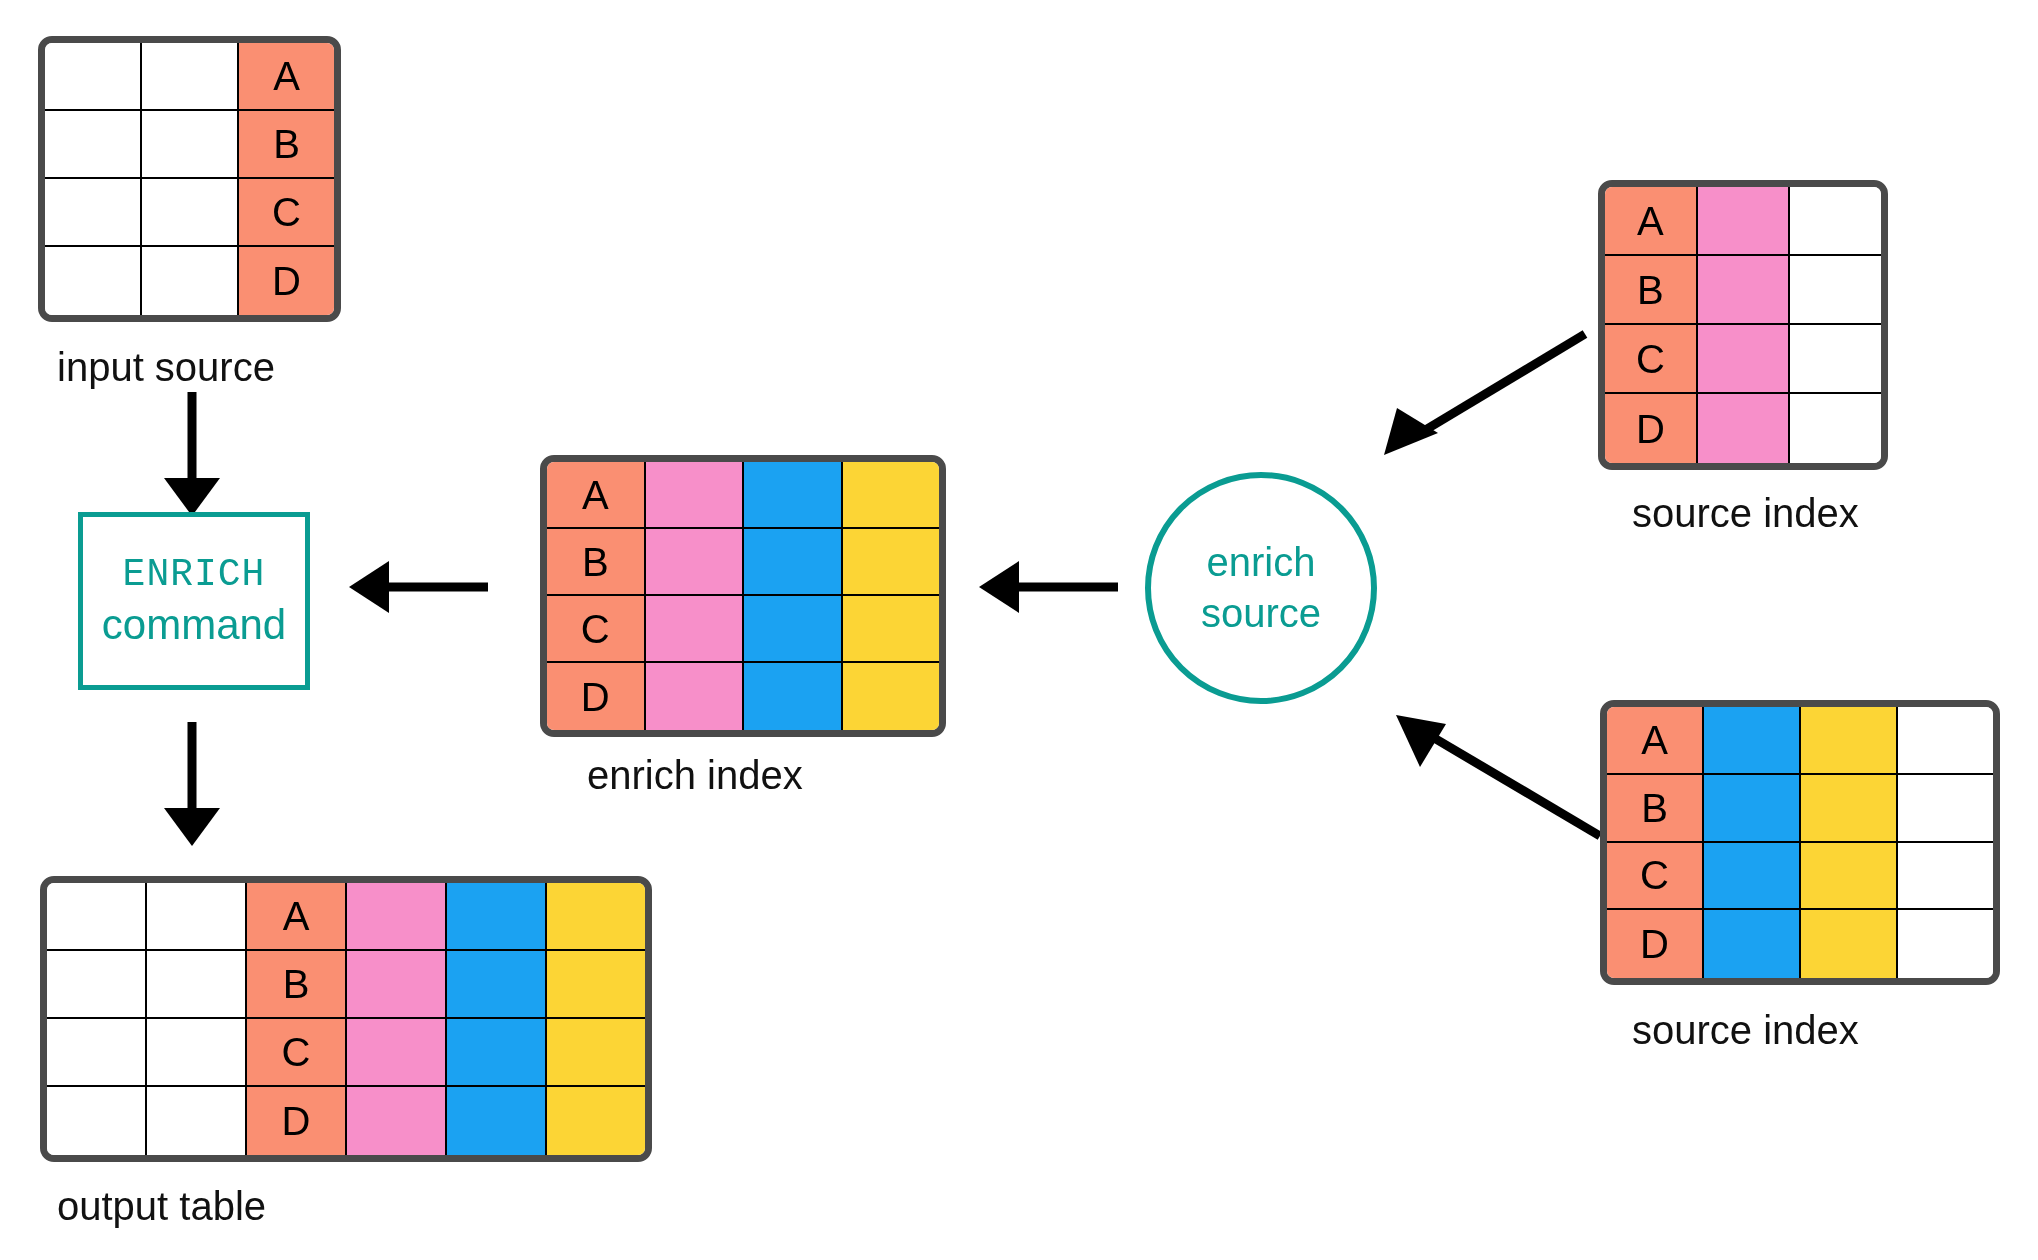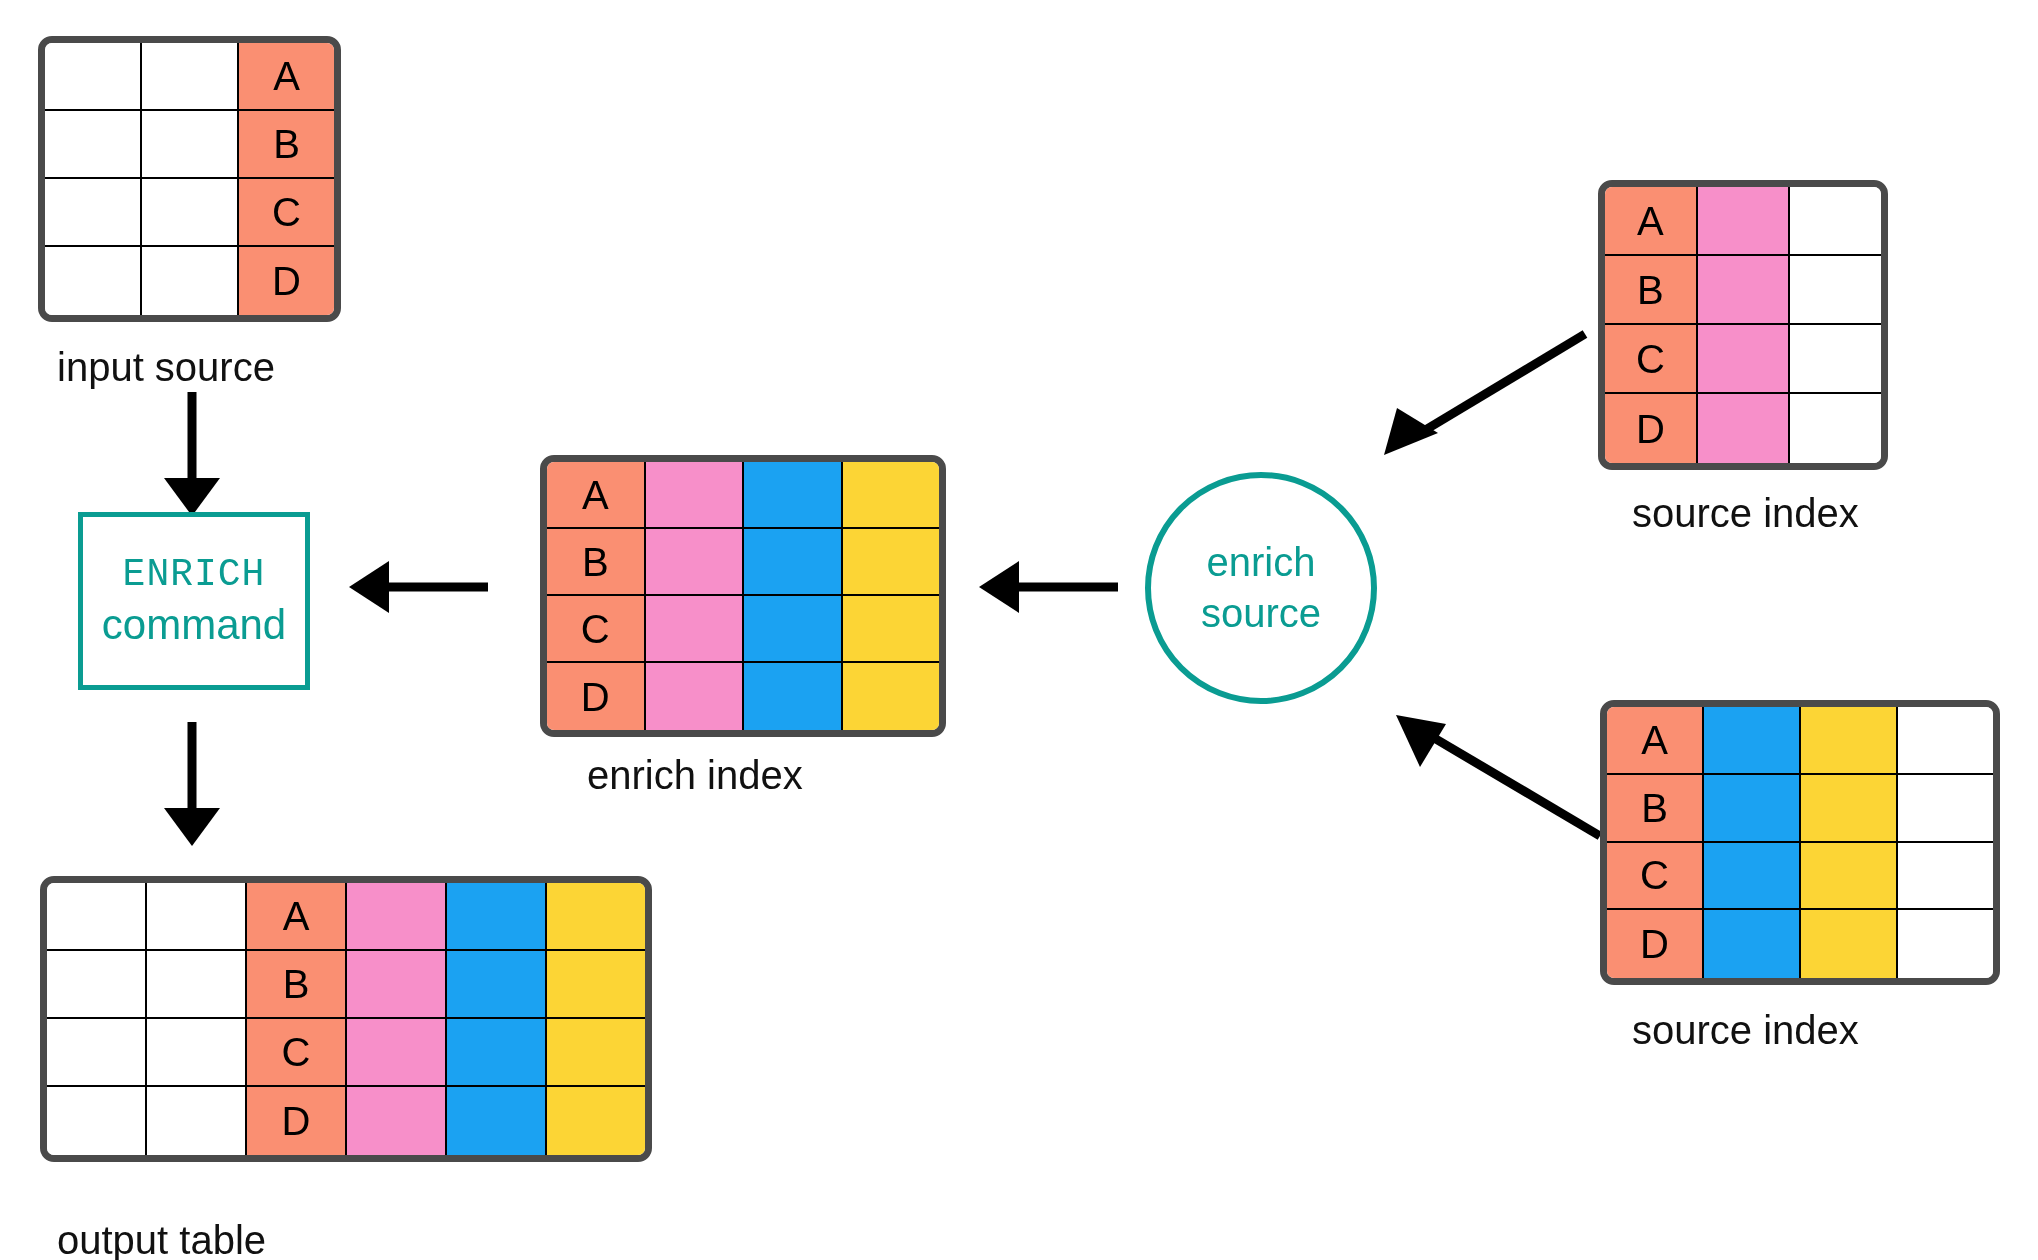--- a/index.html
+++ b/index.html
@@ -179,21 +179,21 @@
     </div>
     <div class="trow">
       <div class="tcell c-white"></div>
       <div class="tcell c-white"></div>
       <div class="tcell c-salmon">D</div>
       <div class="tcell c-pink"></div>
       <div class="tcell c-blue"></div>
       <div class="tcell c-yellow"></div>
     </div>
   </div>
-  <div class="caption" style="left:57px; top:1186px;margin-top:34px;">output table</div>
+  <div class="caption" style="left:57px; top:1186px;">output table</div>
 
   <svg class="arrow-svg" style="left:345px; top:560px; width:145px; height:56px;" viewBox="0 0 145 56">
     <line x1="143" y1="27" x2="30" y2="27" stroke="#000000" stroke-width="9"></line>
     <path d="M 4 27 L 44 1 L 44 53 Z" fill="#000000"></path>
   </svg>
 
   <div class="tbl" id="enrich-index" style="left:540px; top:455px; width:406px; height:282px;">
     <div class="trow">
       <div class="tcell c-salmon">A</div>
       <div class="tcell c-pink"></div>

